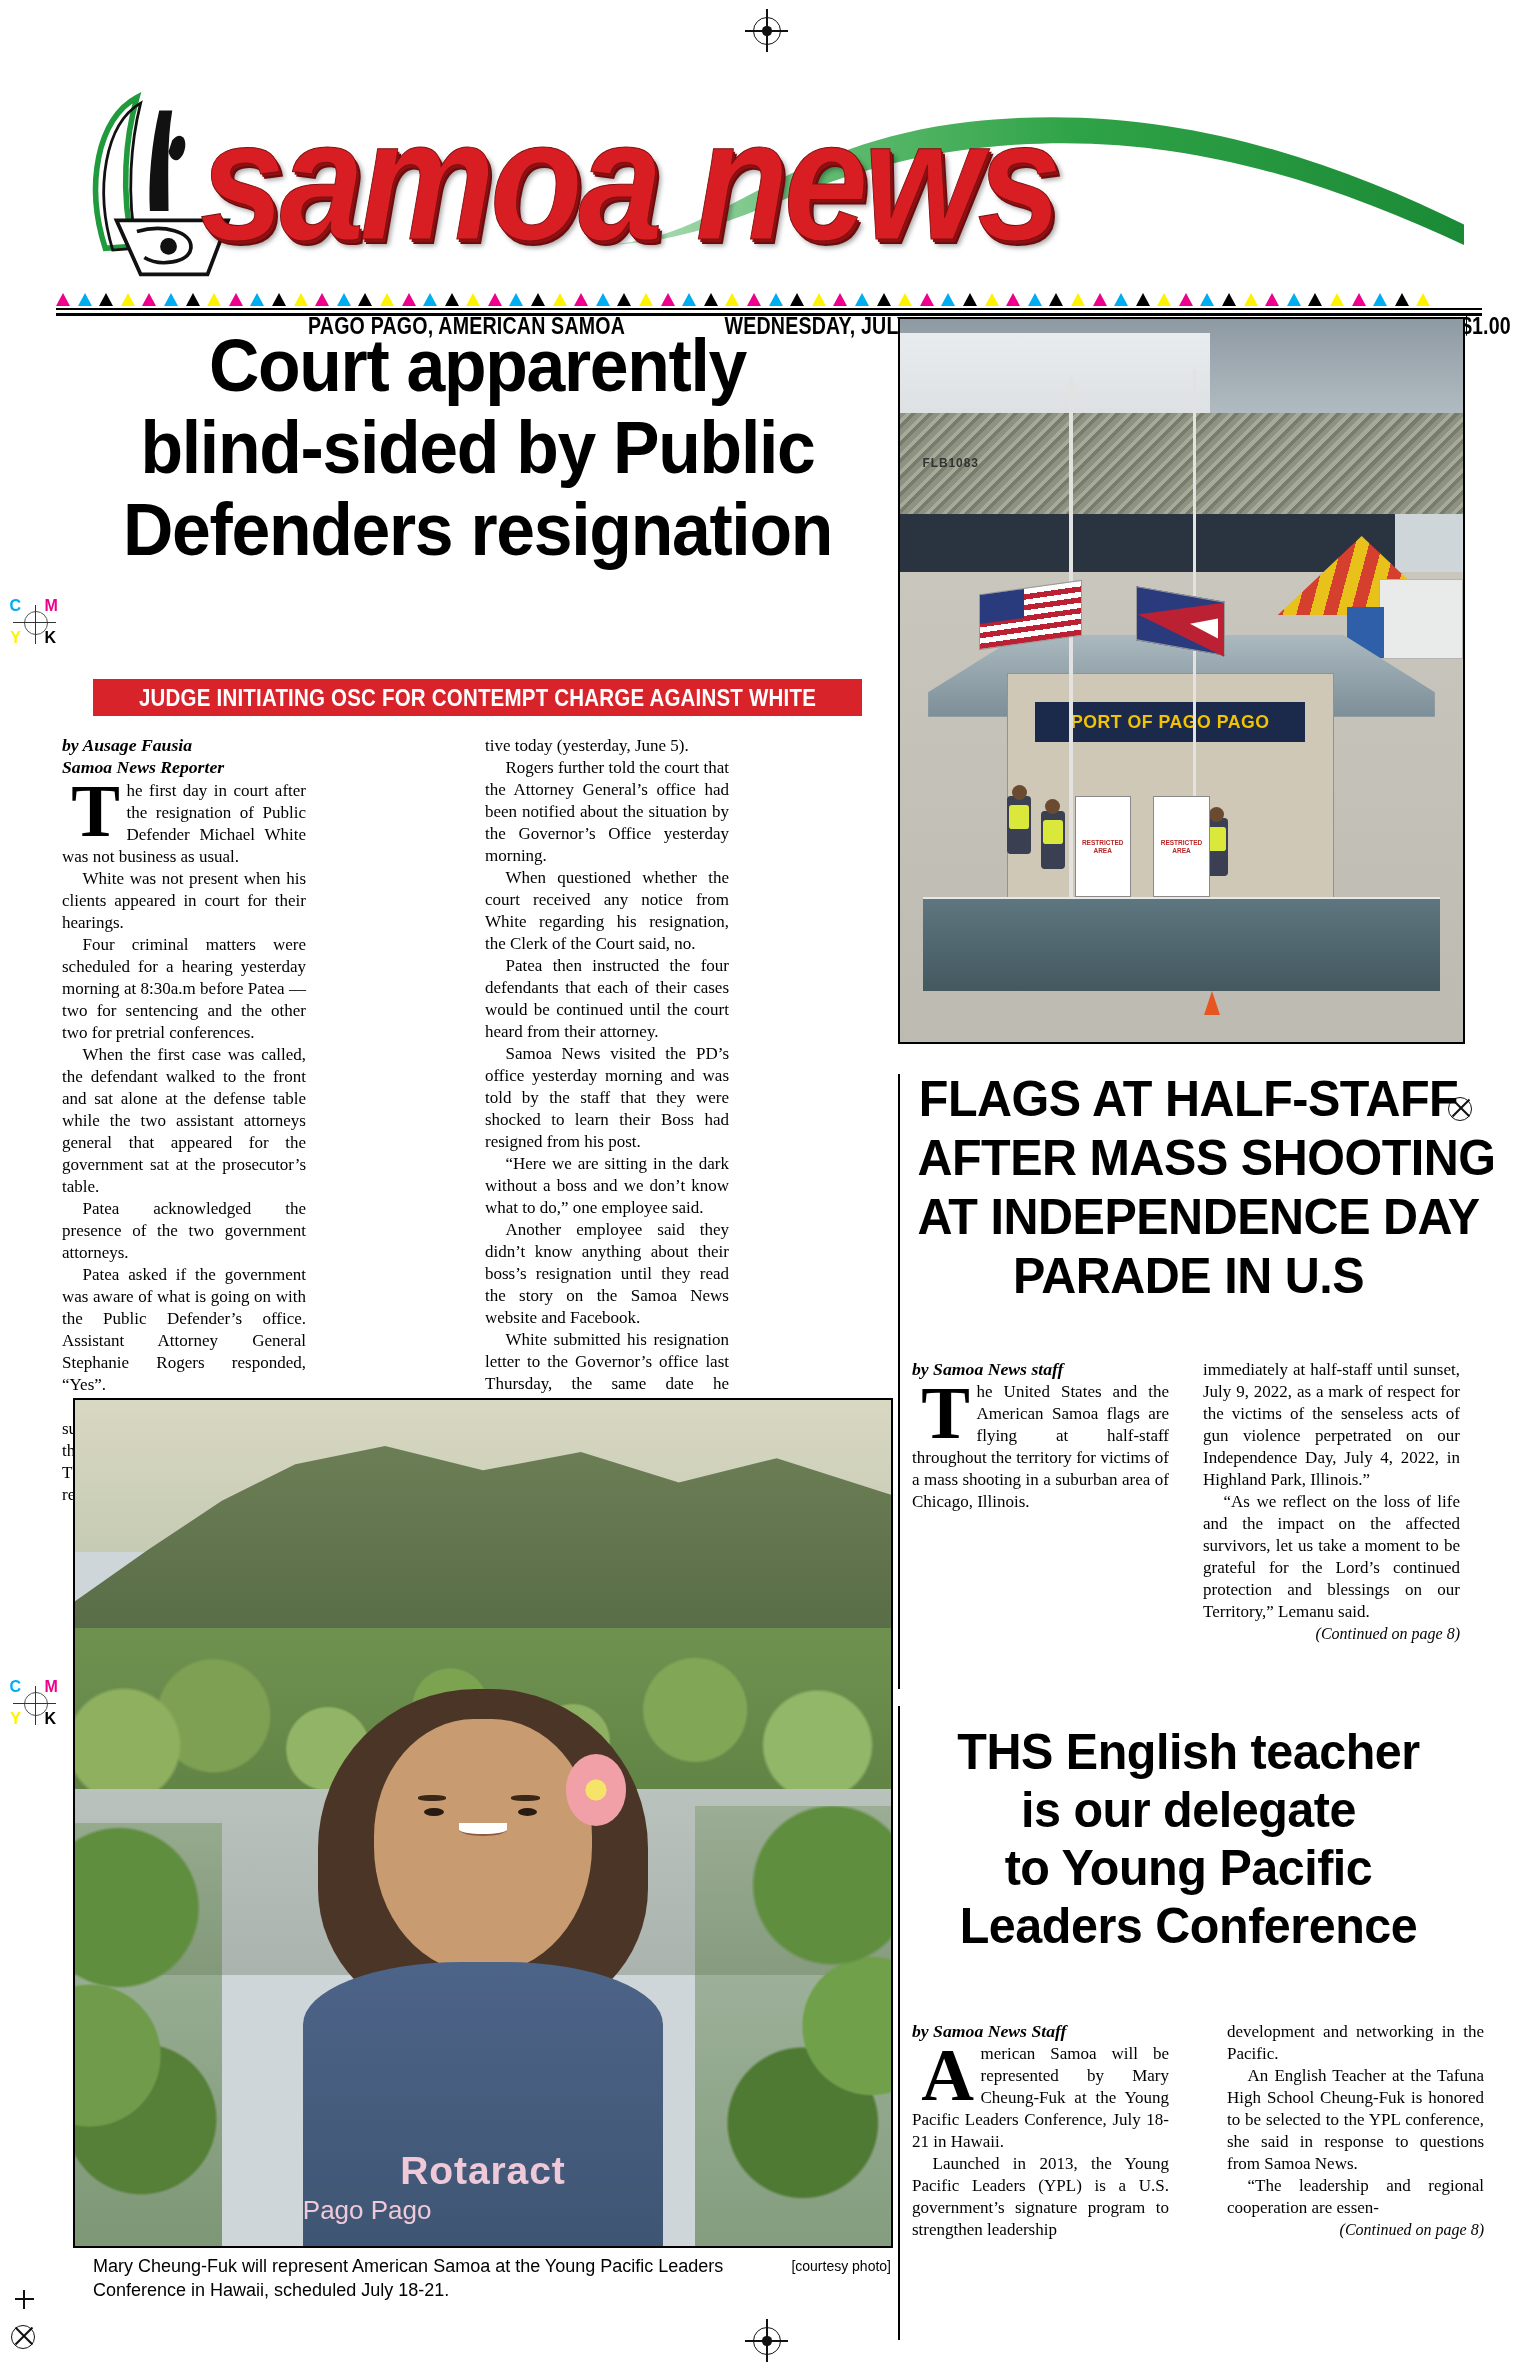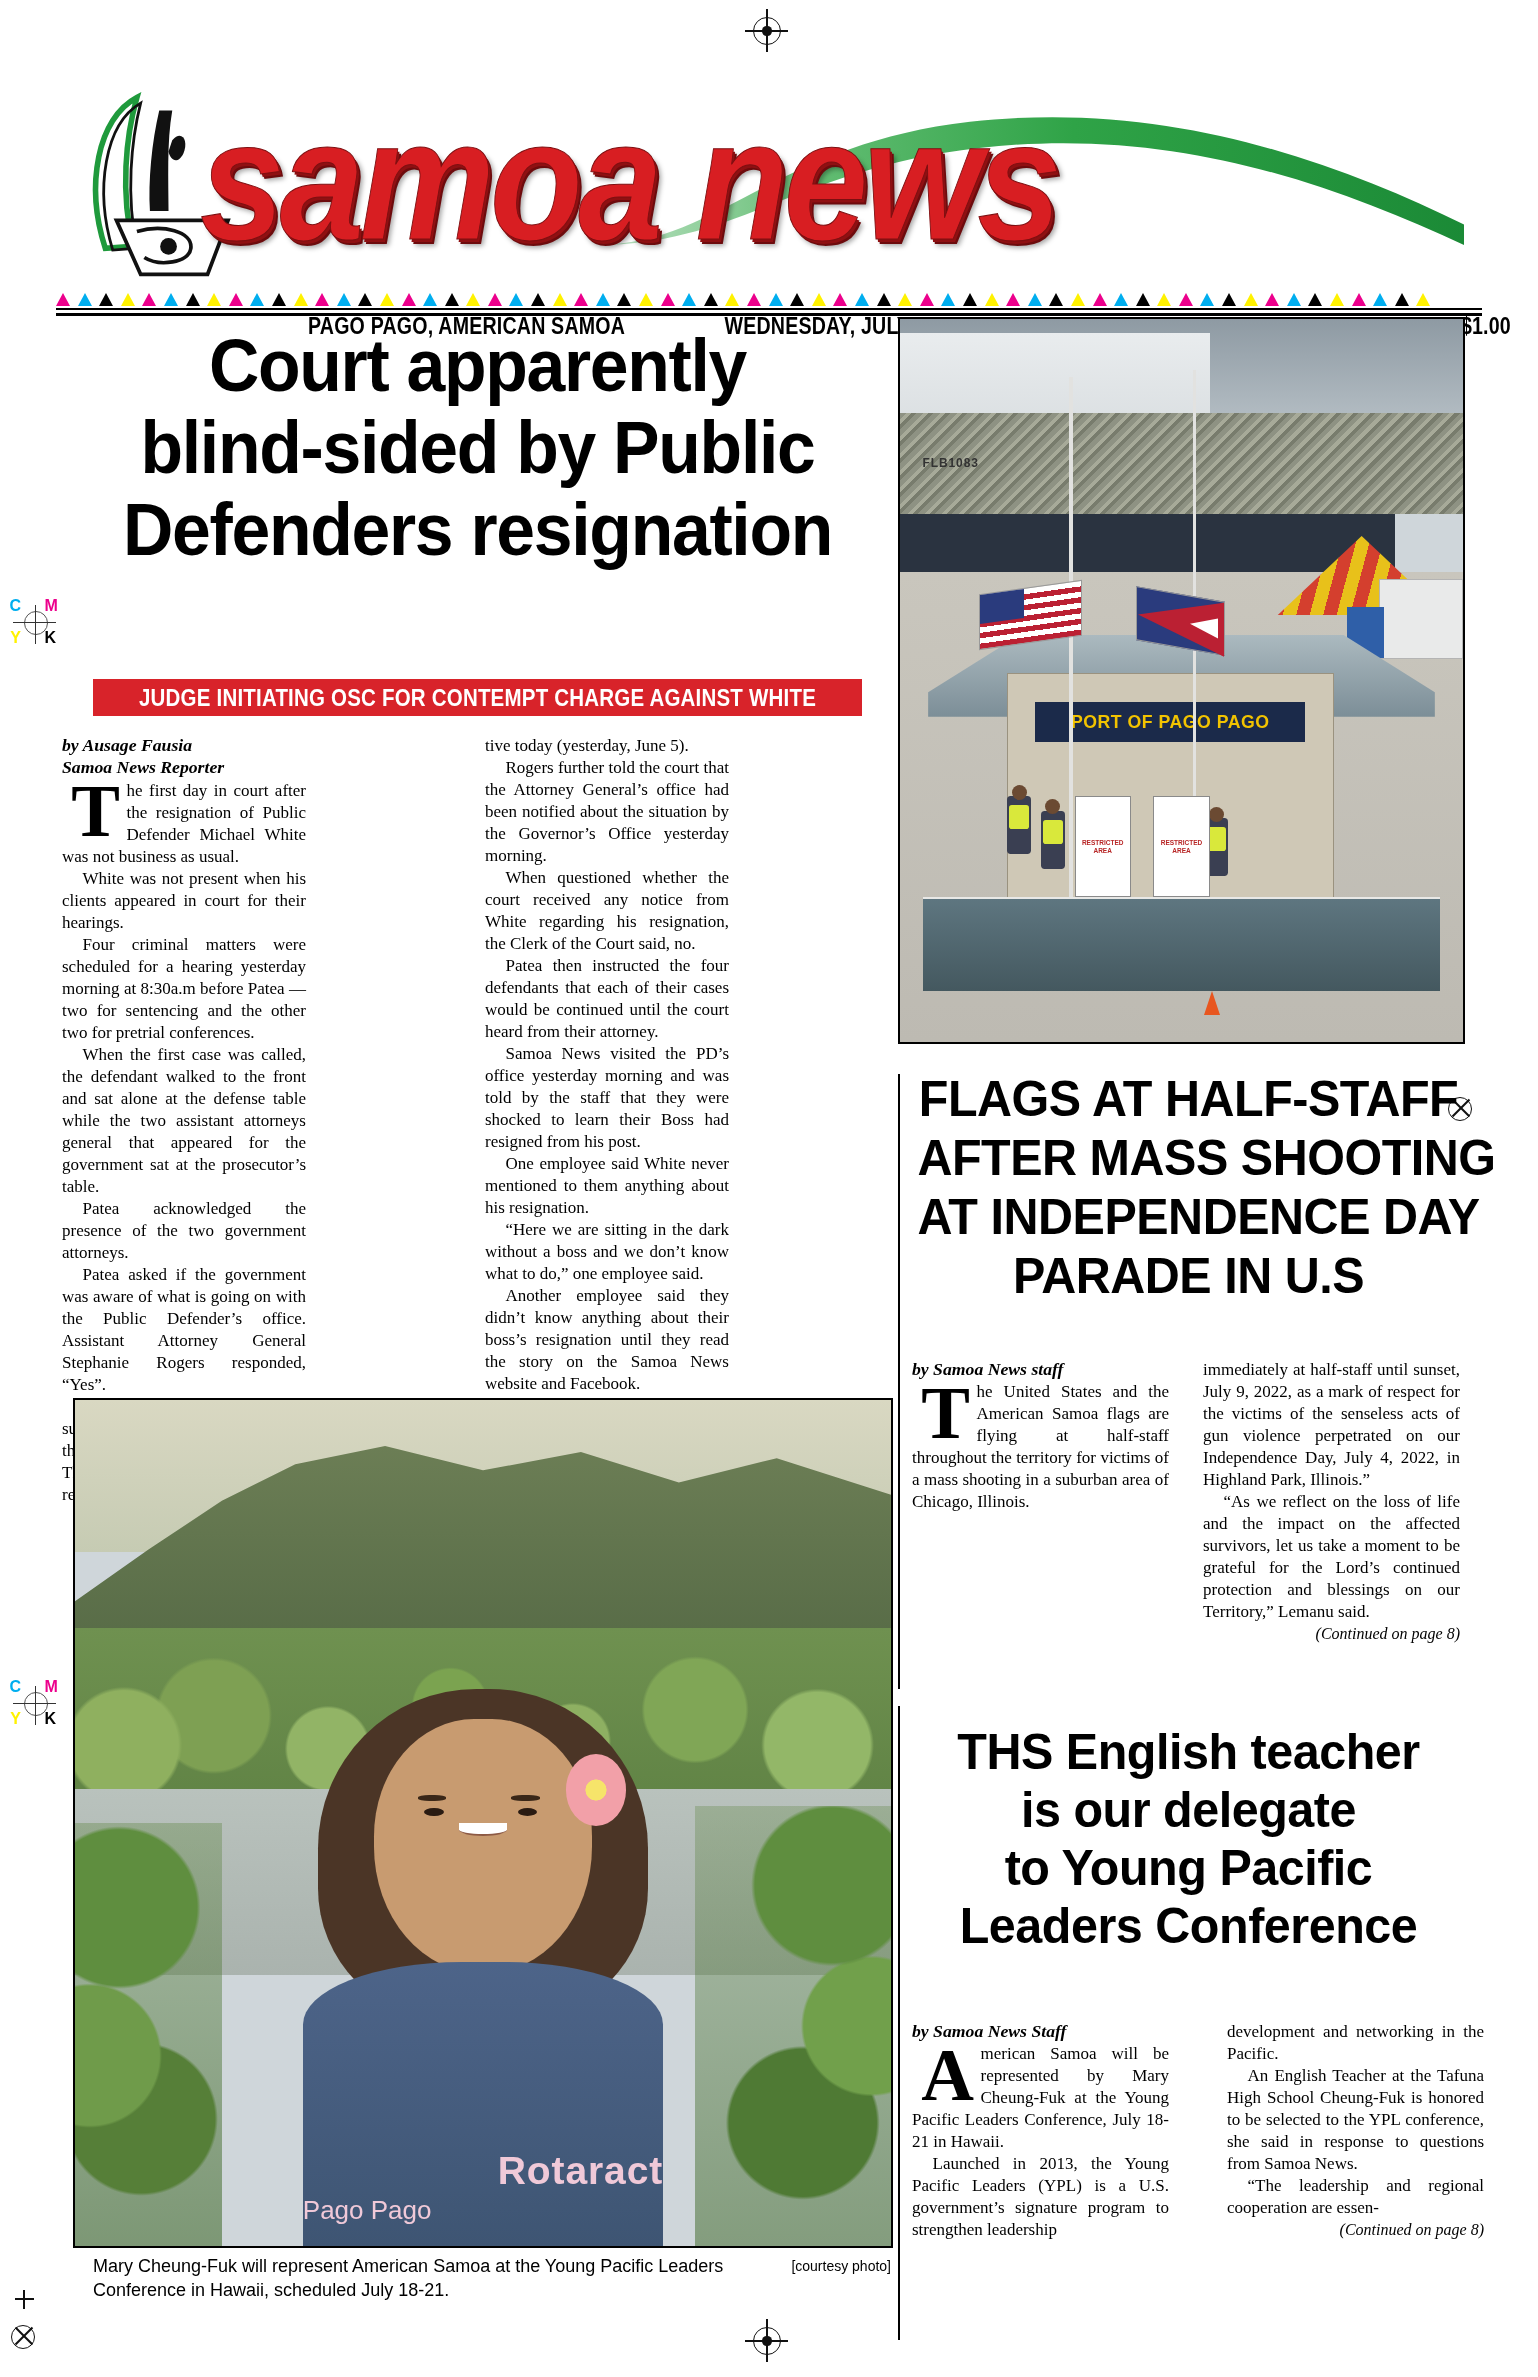--- a/index.html
+++ b/index.html
@@ -392,21 +392,21 @@
     position:absolute; left:72%; top:17%; width:16%; height:12%;
     background: radial-gradient(circle at 50% 50%, #f6e46a 0 22%, #f2a0a8 23% 100%);
     border-radius:50%;
   }
   .mary-shirt {
     position:absolute; left:2%; top:52%; width:96%; height:48%;
     background:linear-gradient(#4d6489,#3e5573);
     border-radius:44% 44% 0 0 / 22% 22% 0 0;
   }
   .mary-shirt-txt1 {
-    position:absolute; left:0; top:66%; width:100%; text-align:right;
+    position:absolute; left:0; top:66%; width:100%; text-align:center;
     font-family:"Liberation Sans", sans-serif; font-weight:bold;
     font-size:39px; color:#f0c9d8; letter-spacing:0.9px;
   }
   .mary-shirt-txt2 {
     position:absolute; left:0; top:82%; width:100%; 
     font-family:"Liberation Sans", sans-serif;
     font-size:26px; color:#f0c9d8;
   }
 
   .caption {
@@ -611,21 +611,20 @@
       <p>She explained that White submitted his resignation letter to the Governor’s Office last Thursday, June 30 and his resignation was effec-</p>
     </div>
   </div>
 
   <div class="body-col" style="left:485px; top:735px; width:244px;">
     <p style="text-indent:0;">tive today (yesterday, June 5).</p>
     <p>Rogers further told the court that the Attorney General’s office had been notified about the situation by the Governor’s Office yesterday morning.</p>
     <p>When questioned whether the court received any notice from White regarding his resignation, the Clerk of the Court said, no.</p>
     <p>Patea then instructed the four defendants that each of their cases would be continued until the court heard from their attorney.</p>
     <p>Samoa News visited the PD’s office yesterday morning and was told by the staff that they were shocked to learn their Boss had resigned from his post.</p>
-    <p>One employee said White never mentioned to them anything about his resignation.</p>
     <p>“Here we are sitting in the dark without a boss and we don’t know what to do,” one employee said.</p>
     <p>Another employee said they didn’t know anything about their boss’s resignation until they read the story on the Samoa News website and Facebook.</p>
     <p>White submitted his resignation letter to the Governor’s office last Thursday, the same date he confirmed it to Samoa News. However, when asked about his resignation, White did not want to discuss his reasons for stepping down from his Cabinet position.</p>
   </div>
 
   <div class="photo-frame" style="left:898px; top:317px; width:567px; height:727px;">
     <div class="port-sky"></div>
     <div class="port-ship"></div>
     <div class="port-rock"></div>
     <div class="port-hull"></div>

